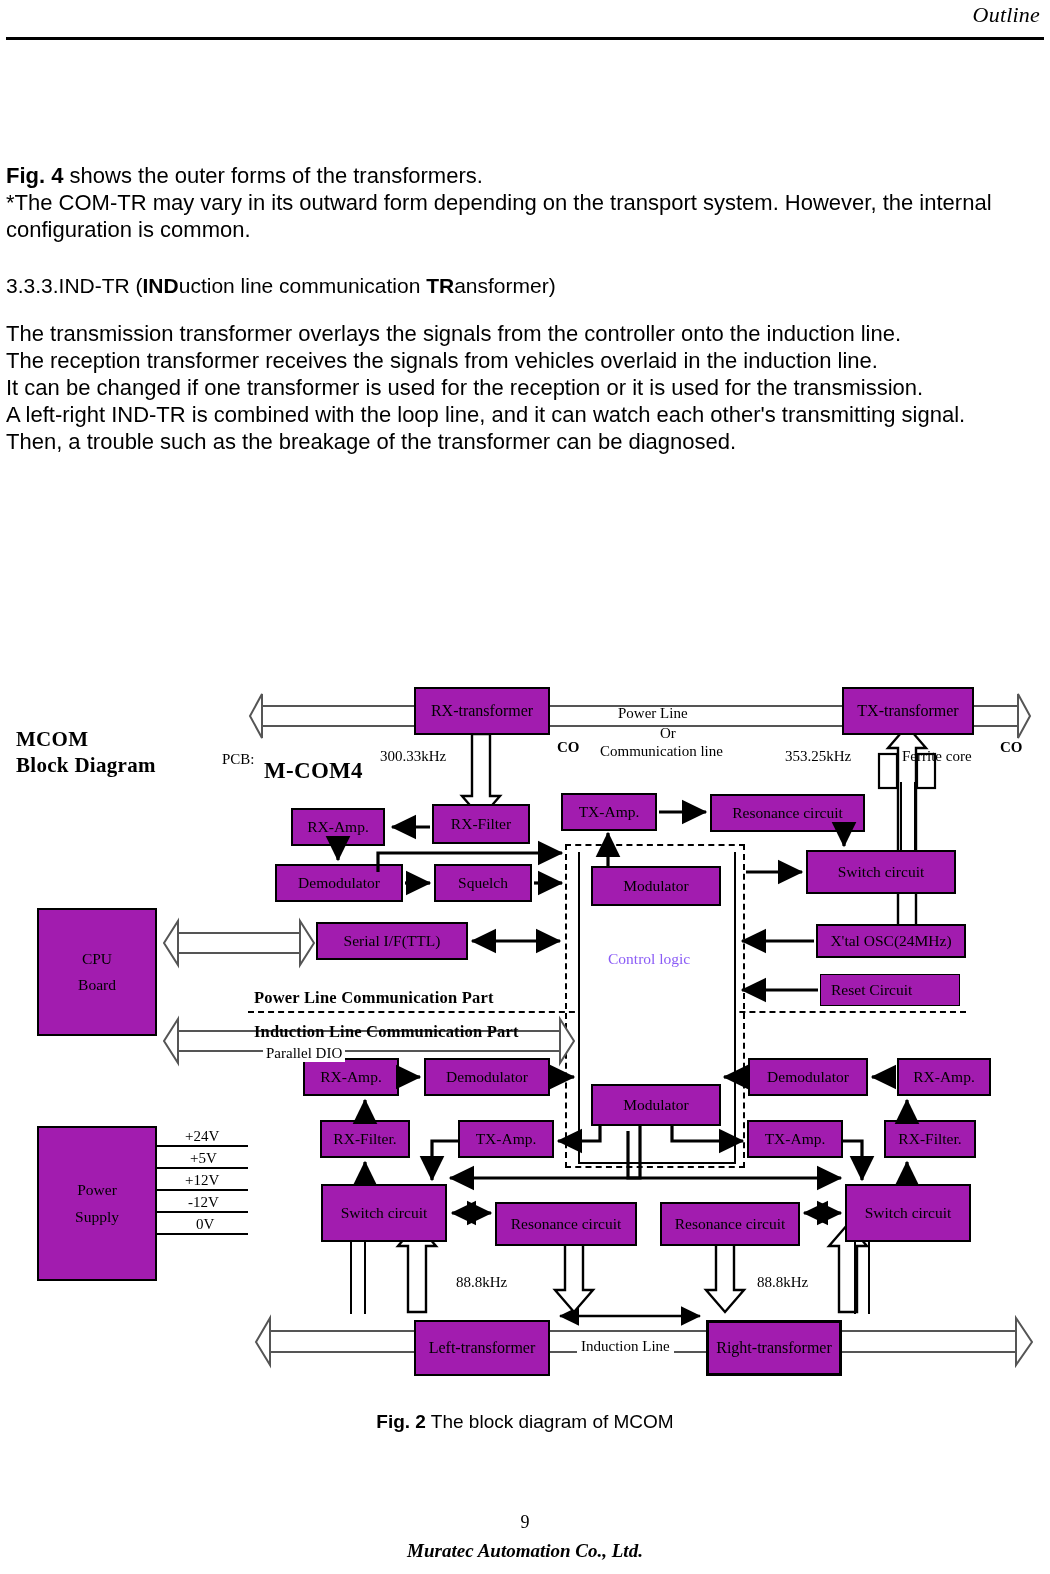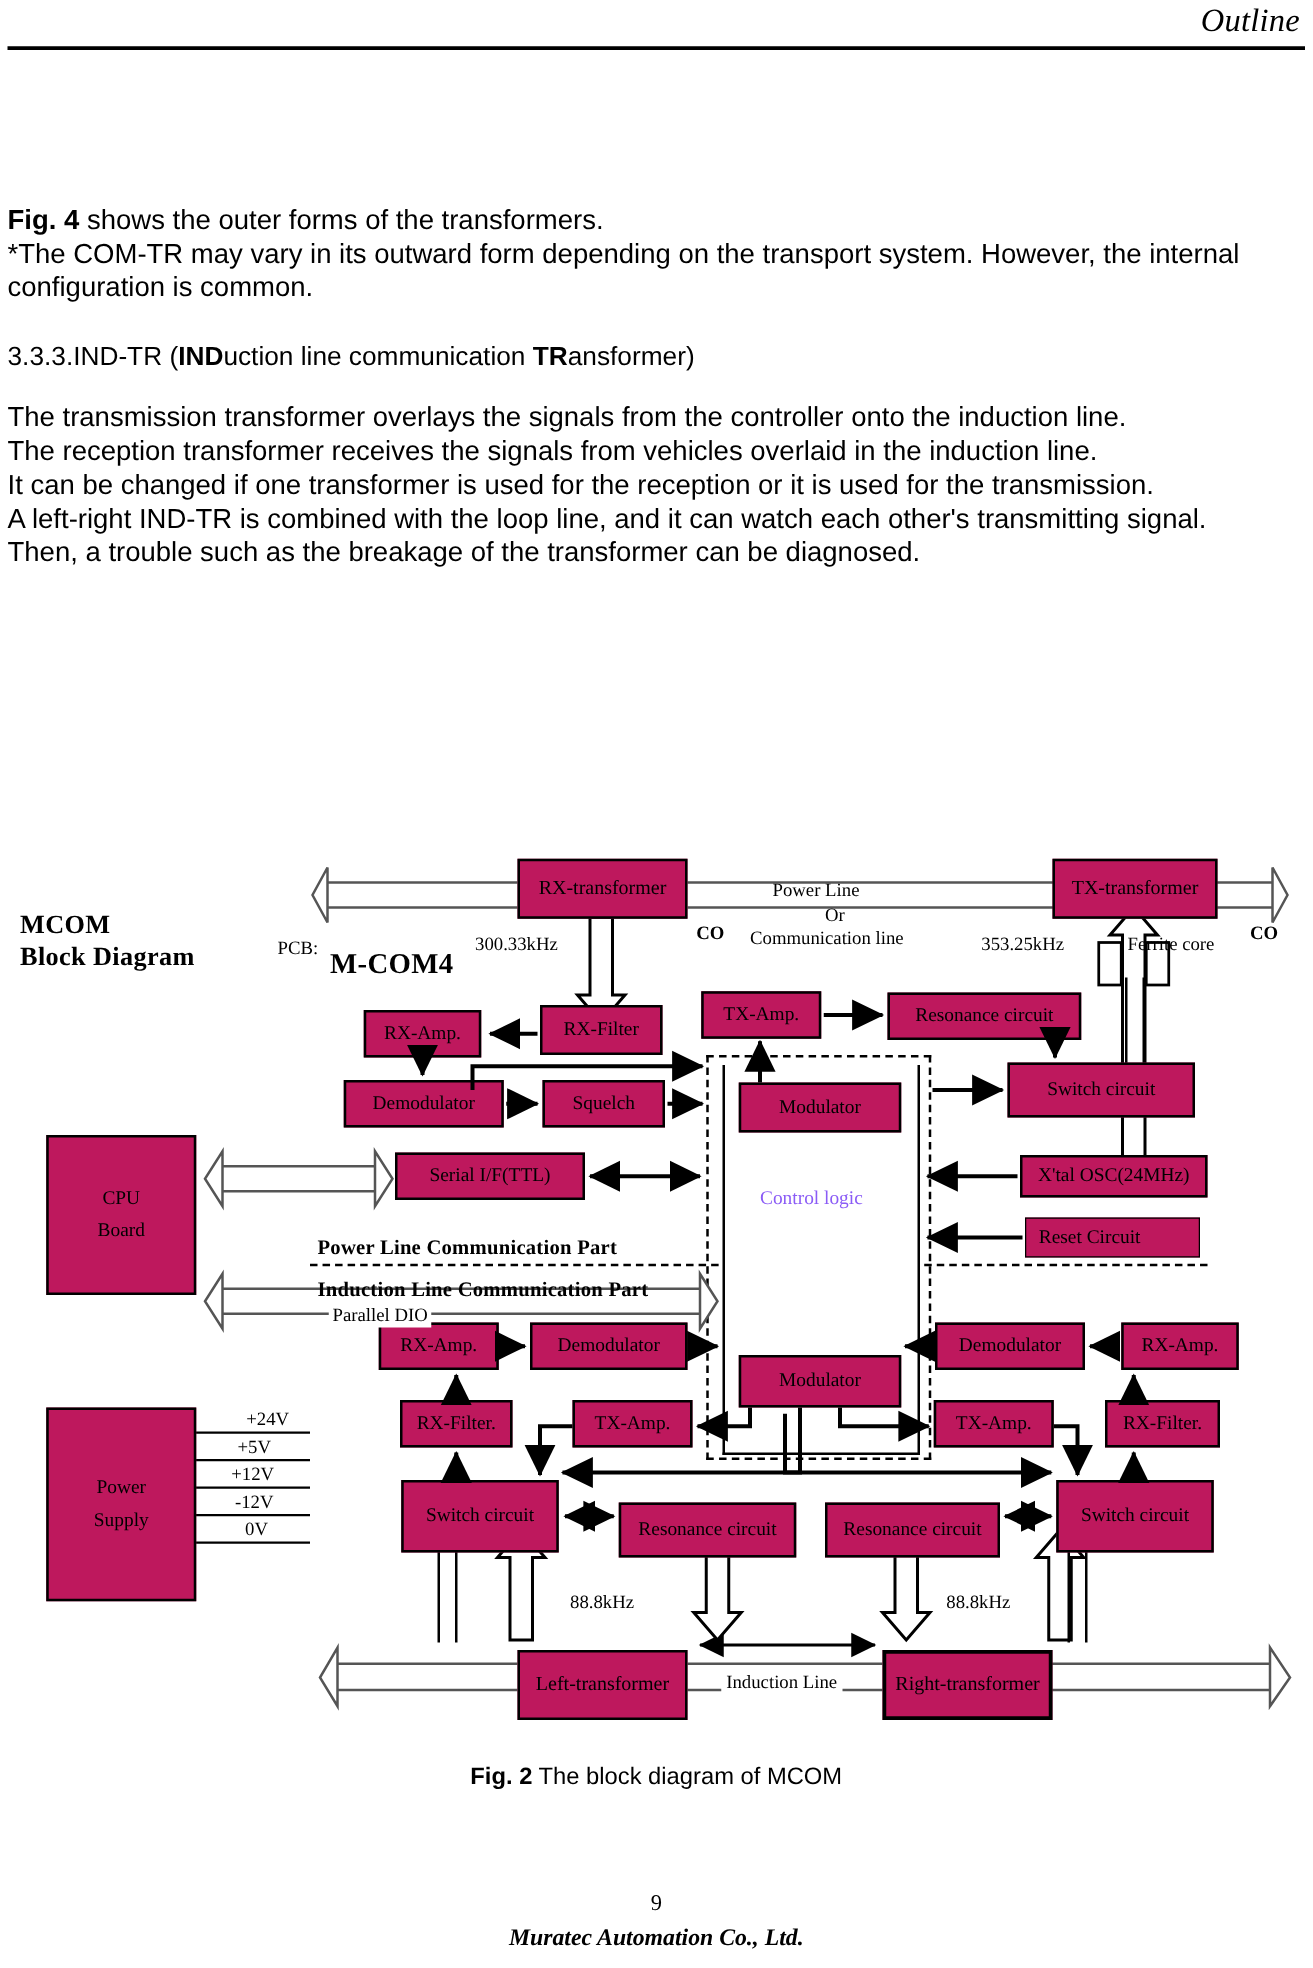--- a/index.html
+++ b/index.html
@@ -1,21 +1,21 @@
 <!DOCTYPE html>
 <html><head>
 <meta charset="utf-8">
 <style>
   html,body{margin:0;padding:0;background:#fff;}
   body{width:1050px;height:1574px;position:relative;font-family:"Liberation Sans",sans-serif;color:#000;}
   .page{position:absolute;left:0;top:0;width:1050px;height:1574px;}
 
   
   .hdr-title{position:absolute;right:10px;top:2px;font-family:"Liberation Serif",serif;
-             font-style:italic;font-size:26px;letter-spacing:.2px;}
+             font-style:italic;font-size:22px;letter-spacing:.2px;}
   .hdr-rule{position:absolute;left:6px;top:37px;width:1038px;height:3px;background:#000;}
 
   
   .btext{position:absolute;left:6px;font-size:22px;line-height:27px;font-family:"Liberation Sans",sans-serif;}
   .b1{top:162px;width:1000px;}
   .b2{top:272px;width:1000px;font-size:21px;}
   .b3{top:320px;width:1020px;}
   .b4{top:575px;width:1010px;}
   b{font-weight:bold;}
 
@@ -23,21 +23,21 @@
   .fig{position:absolute;left:0;top:686px;width:1050px;height:700px;}
   .fig *{box-sizing:border-box;}
 
   .mcomlbl{position:absolute;left:16px;top:40px;font-family:"Liberation Serif",serif;
            font-weight:bold;font-size:21px;line-height:26px;letter-spacing:.3px;}
   .pcb{position:absolute;left:222px;top:65px;font-family:"Liberation Serif",serif;font-size:15px;}
   .mcom4{position:absolute;left:264px;top:72px;font-family:"Liberation Serif",serif;
          font-weight:bold;font-size:23px;letter-spacing:.3px;}
 
   
-  .blk{position:absolute;border:2.4px solid #000;background:#be185d;display:flex;
+  .blk{position:absolute;border:2.4px solid #000;background:#a21caf;display:flex;
        align-items:center;justify-content:center;font-family:"Liberation Serif",serif;
        font-size:15.5px;text-align:center;line-height:1.1;z-index:6;}
   .blk.thin{border-width:1.8px;}
   .blk.tr{font-size:16px;}
 
   
   .lbl{position:absolute;font-family:"Liberation Serif",serif;font-size:15px;z-index:7;white-space:nowrap;}
   .lbl.bold{font-weight:bold;font-size:16.5px;letter-spacing:.2px;}
   .lbl.co{font-family:"Liberation Serif",serif;font-weight:bold;font-size:15px;}
   .lbl.gray{color:#8b5cf6;}
@@ -284,21 +284,21 @@
     <div class="lbl bold" style="left:254px;top:302px;">Power Line Communication Part</div>
     <div class="lbl bold" style="left:254px;top:336px;">Induction Line Communication Part</div>
     <div class="lbl" style="left:263px;top:359px;background:#fff;padding:0 3px;">Parallel DIO</div>
 
     <div style="position:absolute;left:248px;top:325px;width:718px;height:0;border-top:2px dashed #000;z-index:2;"></div>
 
     <div class="lbl" style="left:456px;top:588px;">88.8kHz</div>
     <div class="lbl" style="left:757px;top:588px;">88.8kHz</div>
     <div class="lbl" style="left:577px;top:652px;background:#fff;padding:0 4px;">Induction Line</div>
 
-    <div class="lbl" style="left:197px;top:442px;text-align:center;">+24V</div>
+    <div class="lbl" style="left:185px;top:442px;text-align:center;">+24V</div>
     <div class="lbl" style="left:190px;top:464px;">+5V</div>
     <div class="lbl" style="left:185px;top:486px;">+12V</div>
     <div class="lbl" style="left:188px;top:508px;">-12V</div>
     <div class="lbl" style="left:196px;top:530px;">0V</div>
 
     <svg class="wires wires-top" viewBox="0 0 1050 700">
       <g stroke="#000" stroke-width="3.2" fill="none" marker-end="url(#ah)">
 
         <line x1="430" y1="141" x2="392" y2="141"></line>
 

